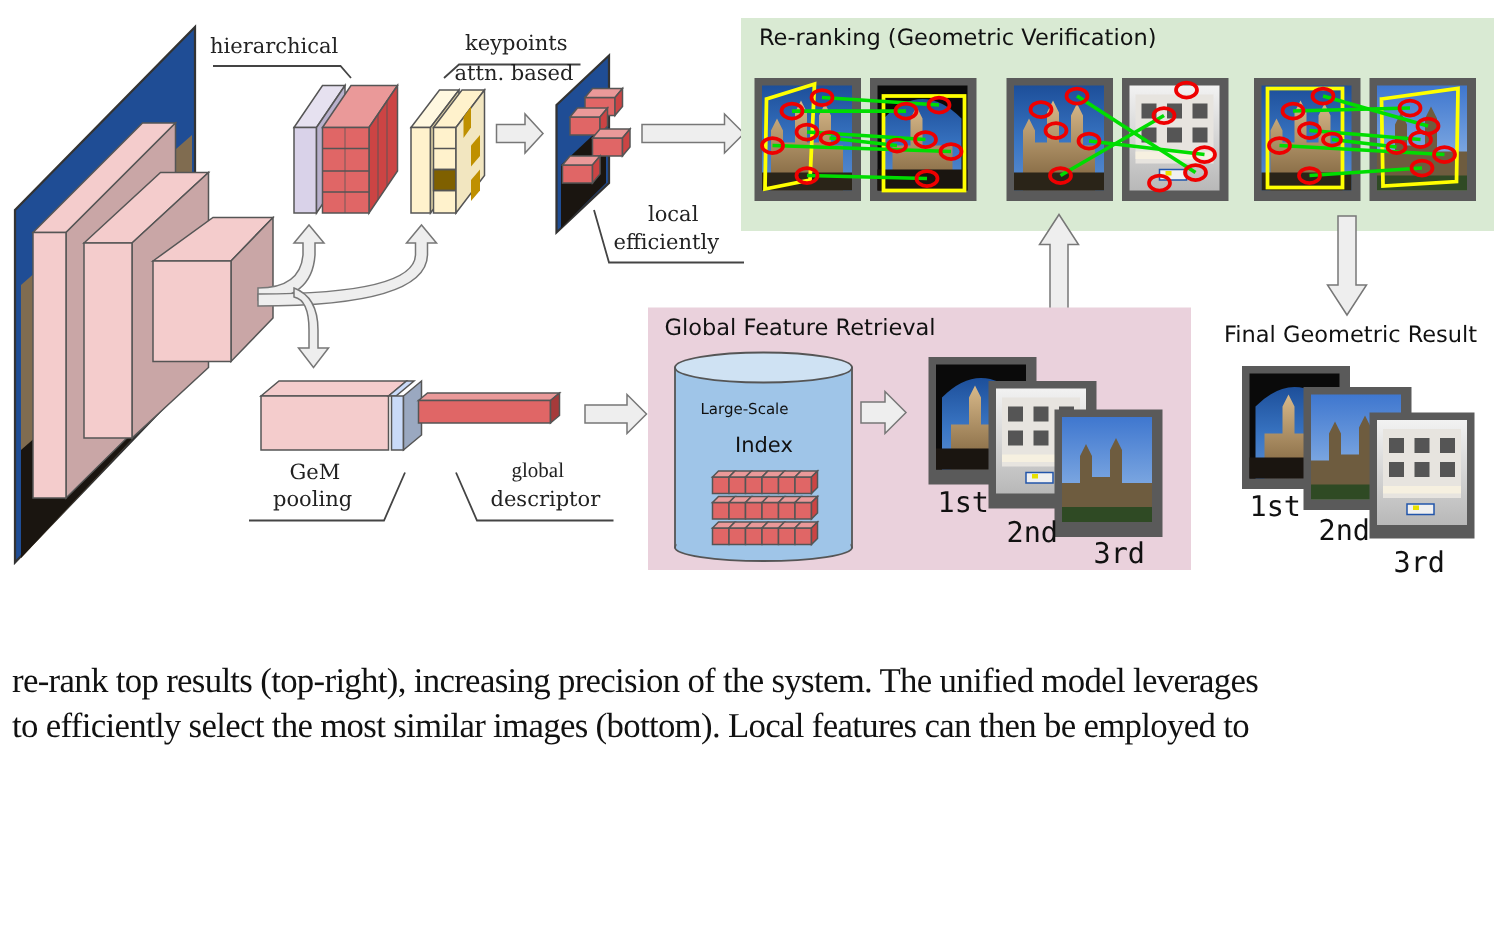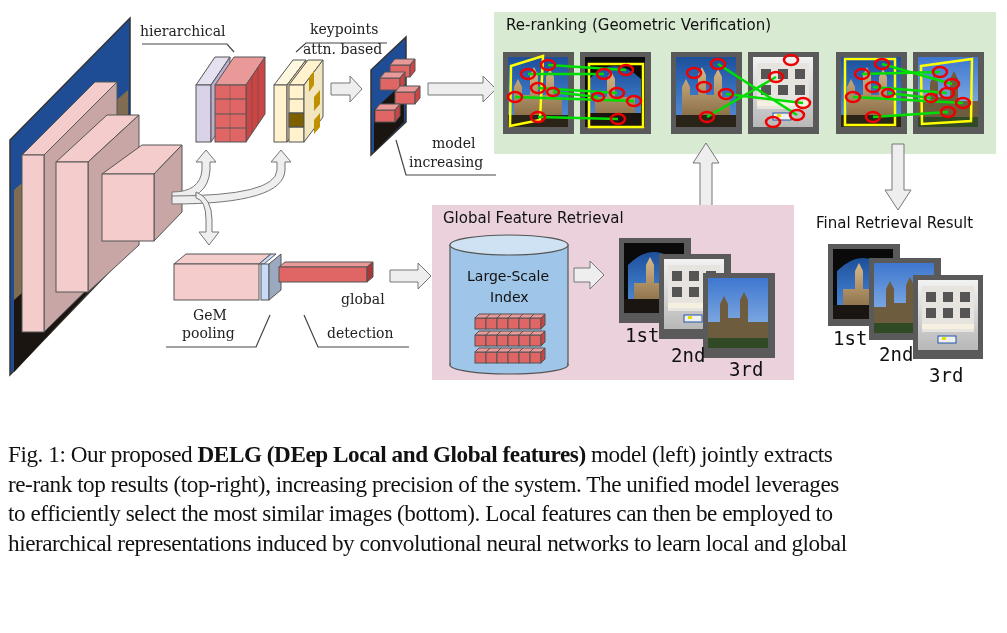--- a/index.html
+++ b/index.html
@@ -326,39 +326,37 @@
     <rect x="869" y="258" width="72" height="82" fill="#5a5a5a"></rect>
     <use href="#collegeview" x="874" y="263"></use>
     <rect x="913" y="275" width="70" height="84" fill="#5a5a5a"></rect>
     <use href="#streetview" x="918" y="280"></use>
   </g>
 </svg>
 
   <div class="lbl" style="left:140px;top:22px;">hierarchical</div>
   <div class="lbl" style="left:303px;top:20px;margin-top:20px;">attn. based</div>
   <div class="lbl" style="left:310px;top:20px;">keypoints</div>
-  <div class="lbl" style="left:432px;top:134px;">model</div>
-  <div class="lbl" style="left:409px;top:153px;">increasing</div>
+  <div class="lbl" style="left:432px;top:134px;">local</div>
+  <div class="lbl" style="left:409px;top:153px;">efficiently</div>
   <div class="lbl" style="left:193px;top:306px;text-align:center;">GeM</div>
   <div class="lbl" style="left:182px;top:324px;">pooling</div>
-  <div class="lbl" style="left:341px;top:290px;">global</div>
-  <div class="lbl" style="left:327px;top:324px;">detection</div>
+  <div class="lbl" style="left:341px;top:306px;font-family:Liberation Serif, serif;">global</div>
+  <div class="lbl" style="left:327px;top:324px;">descriptor</div>
 
   <div class="panel-title" style="left:443px;top:209px;">Global Feature Retrieval</div>
   <div class="panel-title" style="left:506px;top:16px;">Re-ranking (Geometric Verification)</div>
-  <div class="panel-title" style="left:467px;top:268px;font-size:14px;">Large-Scale</div>
+  <div class="panel-title" style="left:467px;top:268px;font-size:10px;">Large-Scale</div>
   <div class="panel-title" style="left:490px;top:289px;font-size:14px;">Index</div>
-  <div class="panel-title" style="left:816px;top:214px;">Final Retrieval Result</div>
+  <div class="panel-title" style="left:816px;top:214px;">Final Geometric Result</div>
 
   <div class="mono" style="left:625px;top:324px;">1st</div>
   <div class="mono" style="left:671px;top:344px;">2nd</div>
   <div class="mono" style="left:729px;top:358px;">3rd</div>
   <div class="mono" style="left:833px;top:327px;">1st</div>
   <div class="mono" style="left:879px;top:343px;">2nd</div>
   <div class="mono" style="left:929px;top:364px;">3rd</div>
 </div>
 
 <div class="caption">
-  <span class="line"><span>Fig. 1: Our proposed </span><b>DELG (DEep Local and Global features)</b><span> model (left) jointly extracts</span></span>
   <span class="line">re-rank top results (top-right), increasing precision of the system. The unified model leverages</span>
   <span class="line">to efficiently select the most similar images (bottom). Local features can then be employed to</span>
-  <span class="line">hierarchical representations induced by convolutional neural networks to learn local and global</span>
 </div>
 
 </body></html>

